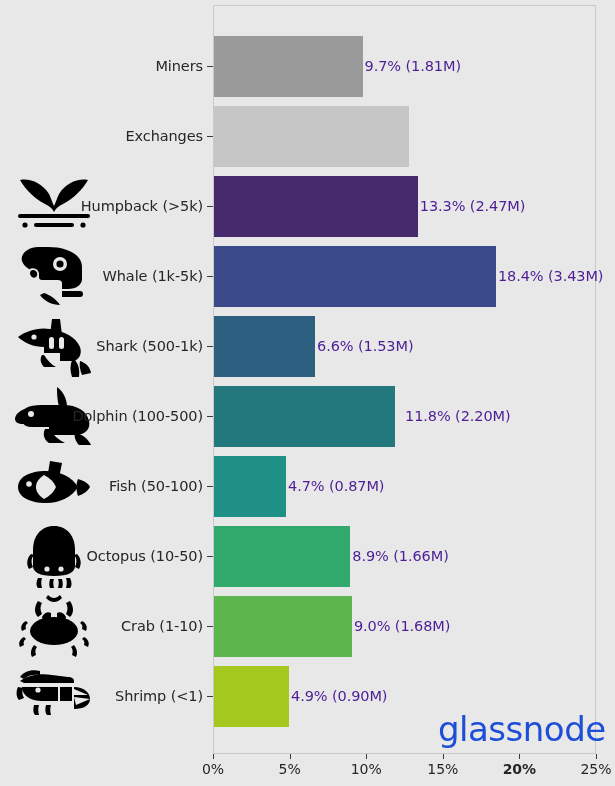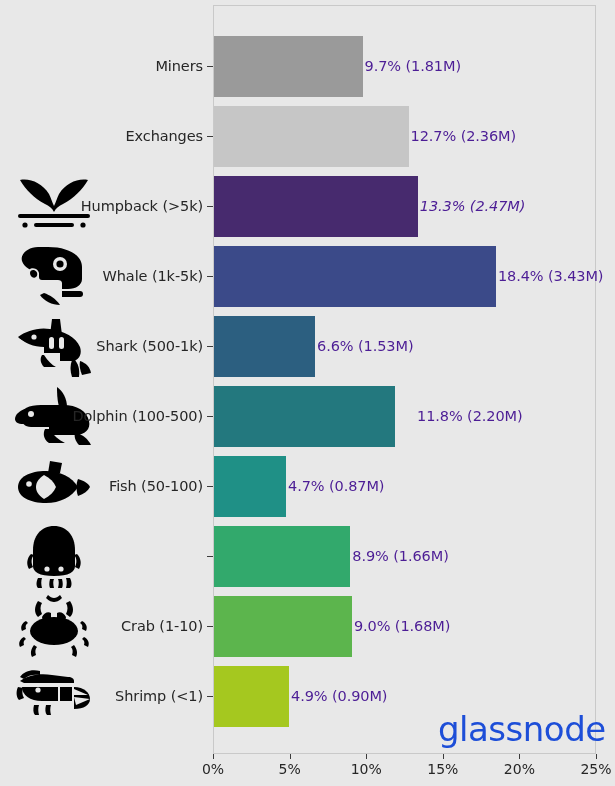--- a/index.html
+++ b/index.html
@@ -145,37 +145,36 @@
       <div class="row" style="top: 36px;">
         <div class="row-label">Miners</div>
         <div class="tick-mark"></div>
         <div class="bar" style="width:148.60399999999998px;height:61px;background:#9a9a9a;"></div>
         <div class="bar-value" style="left:364.604px;">9.7% (1.81M)</div>
       </div>
       <div class="row" style="top: 106px;">
         <div class="row-label">Exchanges</div>
         <div class="tick-mark"></div>
         <div class="bar" style="width:194.564px;height:61px;background:#c6c6c6;"></div>
-        <div class="bar-value" style="left:410.56399999999996px;">12.7% (2.36M)</div>
       </div>
       <div class="row" style="top: 176px; padding-left: 17px;">
         <div class="row-icon">
           <svg width="76" height="64" viewBox="0 0 76 64" fill="#000">
       <path d="M4 6 C14 4 26 9 33 20 C35 24 36 28 38 32 C40 28 41 24 43 20 C50 9 62 4 72 6
                C66 16 58 24 47 30 C43 32 40 34 38 38 C36 34 33 32 29 30 C18 24 10 16 4 6 Z"></path>
       <rect x="2" y="40" width="72" height="4" rx="2"></rect>
       <rect x="18" y="49" width="40" height="4" rx="2"></rect>
       <circle cx="9" cy="51" r="2.6"></circle>
       <circle cx="67" cy="51" r="2.6"></circle>
     </svg>
         </div>
         <div class="row-label">Humpback (&gt;5k)</div>
         <div class="tick-mark"></div>
         <div class="bar" style="width:203.75600000000003px;height:61px;background:#472a6e;"></div>
-        <div class="bar-value" style="left:419.75600000000003px;font-style:italic;">13.3% (2.47M)</div>
+        <div class="bar-value" style="left:419.75600000000003px;">13.3% (2.47M)</div>
       </div>
       <div class="row" style="top: 246px;">
         <div class="row-icon">
           <svg width="72" height="62" viewBox="0 0 72 62" fill="#000">
       <path d="M30 2 C50 2 64 10 64 22 L64 34 C64 40 58 44 50 44 L44 44 L44 38
                C44 36 42 35 40 35 L24 35 C22 35 21 34 21 32 L21 28
                C13 26 6 22 4 16 C2 9 10 2 20 2 Z"></path>
       <path d="M44 46 L62 46 C64 46 65 47 65 49 C65 51 64 52 62 52 L44 52 Z"></path>
       <path d="M26 48 C32 50 38 54 42 60 C34 60 26 56 22 50 Z"></path>
       <circle cx="42" cy="19" r="7" fill="#e8e8e8"></circle>
@@ -217,21 +216,21 @@
                C76 44 70 50 60 50 L34 50 L34 42 L16 42 C10 42 6 38 6 32 Z"></path>
       <path d="M10 24 C4 26 0 30 0 34 C0 37 3 39 8 39 L16 39 L14 28 Z"></path>
       <circle cx="16" cy="29" r="3" fill="#e8e8e8"></circle>
       <path d="M34 44 C38 50 44 55 50 58 L34 58 C28 54 28 48 30 44 Z"></path>
       <path d="M62 48 C68 50 73 54 76 60 L64 60 C60 56 59 51 60 48 Z"></path>
     </svg>
         </div>
         <div class="row-label">Dolphin (100-500)</div>
         <div class="tick-mark"></div>
         <div class="bar" style="width:180.776px;height:61px;background:#23787e;"></div>
-        <div class="bar-value" style="left:417px;text-align:center;">11.8% (2.20M)</div>
+        <div class="bar-value" style="left:405px;text-align:center;">11.8% (2.20M)</div>
       </div>
       <div class="row" style="top: 456px;">
         <div class="row-icon">
           <svg width="76" height="54" viewBox="0 0 76 54" fill="#000">
       <path d="M34 2 L46 4 L44 14 L32 14 Z"></path>
       <path d="M2 28 C2 18 14 12 30 12 C44 12 56 18 62 28 C56 38 44 44 30 44
                C14 44 2 38 2 28 Z"></path>
       <path d="M62 20 C68 22 72 24 74 28 C72 32 68 35 62 37 C60 32 60 24 62 20 Z"></path>
       <path d="M28 16 C34 19 38 23 40 28 C38 33 34 37 28 40 C22 36 20 32 20 28 C20 24 22 20 28 16 Z" fill="#e8e8e8"></path>
       <path d="M29 20 C33 22 36 25 37 28 C36 31 33 34 29 36 Z" fill="#e8e8e8"></path>
@@ -251,20 +250,21 @@
       <circle cx="26" cy="45" r="2.6" fill="#e8e8e8"></circle>
       <circle cx="40" cy="45" r="2.6" fill="#e8e8e8"></circle>
       <path d="M10 30 C6 34 5 40 8 45 L12 43 C10 39 10 34 13 31 Z"></path>
       <path d="M56 30 C60 34 61 40 58 45 L54 43 C56 39 56 34 53 31 Z"></path>
       <path d="M17 54 C15 58 15 62 17 64 L21 64 C20 60 20 57 21 54 Z"></path>
       <path d="M29 55 C28 59 28 62 29 64 L33 64 C32 60 32 57 33 55 Z"></path>
       <path d="M41 55 C42 59 42 62 41 64 L37 64 C38 60 38 57 37 55 Z"></path>
       <path d="M49 54 C51 58 51 62 49 64 L45 64 C46 60 46 57 45 54 Z"></path>
     </svg>
         </div>
+        <div class="row-label">Octopus (10-50)</div>
         <div class="tick-mark"></div>
         <div class="bar" style="width:136.348px;height:61px;background:#32a96c;"></div>
         <div class="bar-value" style="left:352.348px;">8.9% (1.66M)</div>
       </div>
       <div class="row" style="top: 596px;">
         <div class="row-icon">
           <svg width="72" height="62" viewBox="0 0 72 62" fill="#000">
       <ellipse cx="36" cy="36" rx="24" ry="14"></ellipse>
       <path d="M20 6 C16 12 16 18 20 22 L24 19 C22 15 22 11 24 8 Z"></path>
       <path d="M52 6 C56 12 56 18 52 22 L48 19 C50 15 50 11 48 8 Z"></path>
@@ -310,20 +310,20 @@
   <div class="xaxis" id="xaxis">
       <div class="xtick" style="left: 0px;"></div>
       <div class="xtick-label" style="left: 0px;">0%</div>
       <div class="xtick" style="left: 76.6px;"></div>
       <div class="xtick-label" style="left: 76.6px;">5%</div>
       <div class="xtick" style="left: 153.2px;"></div>
       <div class="xtick-label" style="left: 153.2px;">10%</div>
       <div class="xtick" style="left: 229.8px;"></div>
       <div class="xtick-label" style="left: 229.8px;">15%</div>
       <div class="xtick" style="left: 306.4px;"></div>
-      <div class="xtick-label" style="left: 306.4px;">20%</div>
+      <div class="xtick-label" style="left: 306.4px; font-weight: bold;">20%</div>
       <div class="xtick" style="left: 383px;"></div>
       <div class="xtick-label" style="left: 383px;">25%</div>
     </div>
 
   <div class="brand-logo">glassnode</div>
 
 </div>
 
 </body></html>

